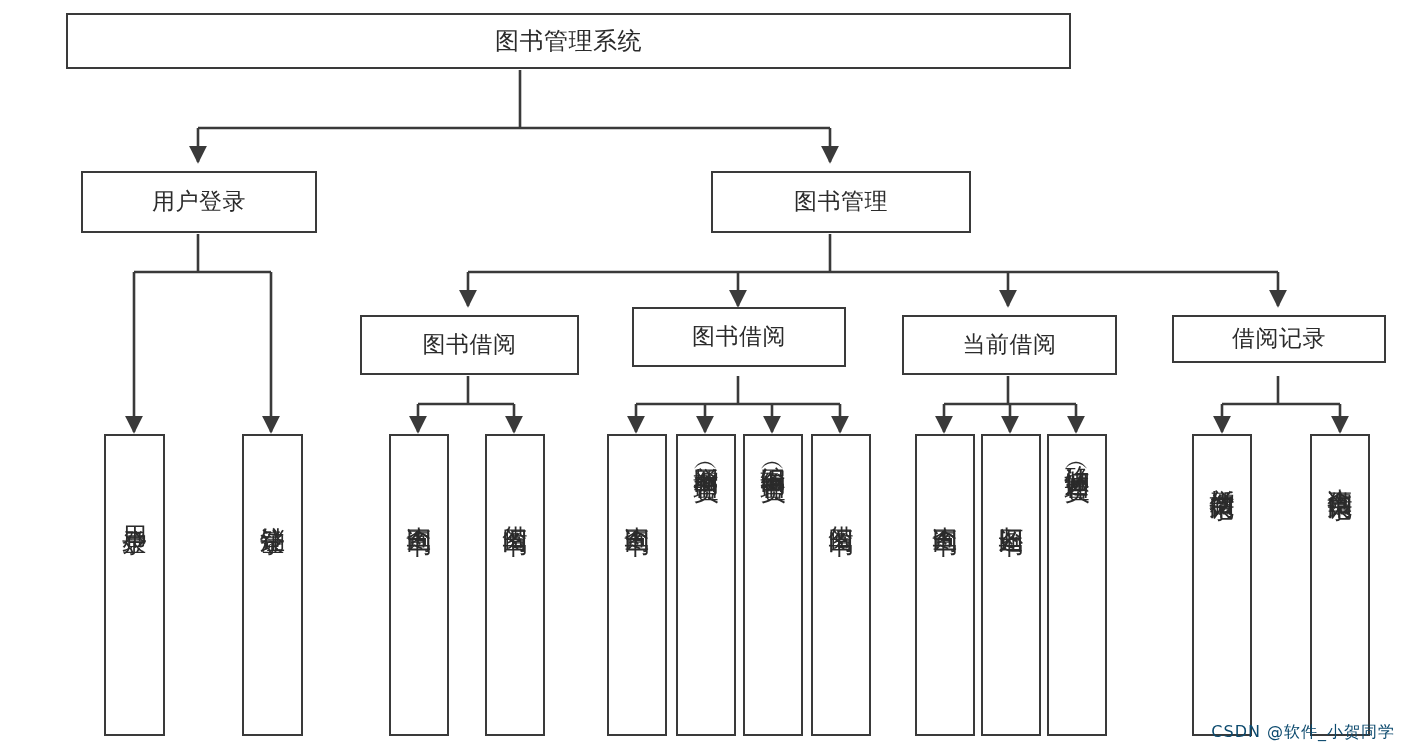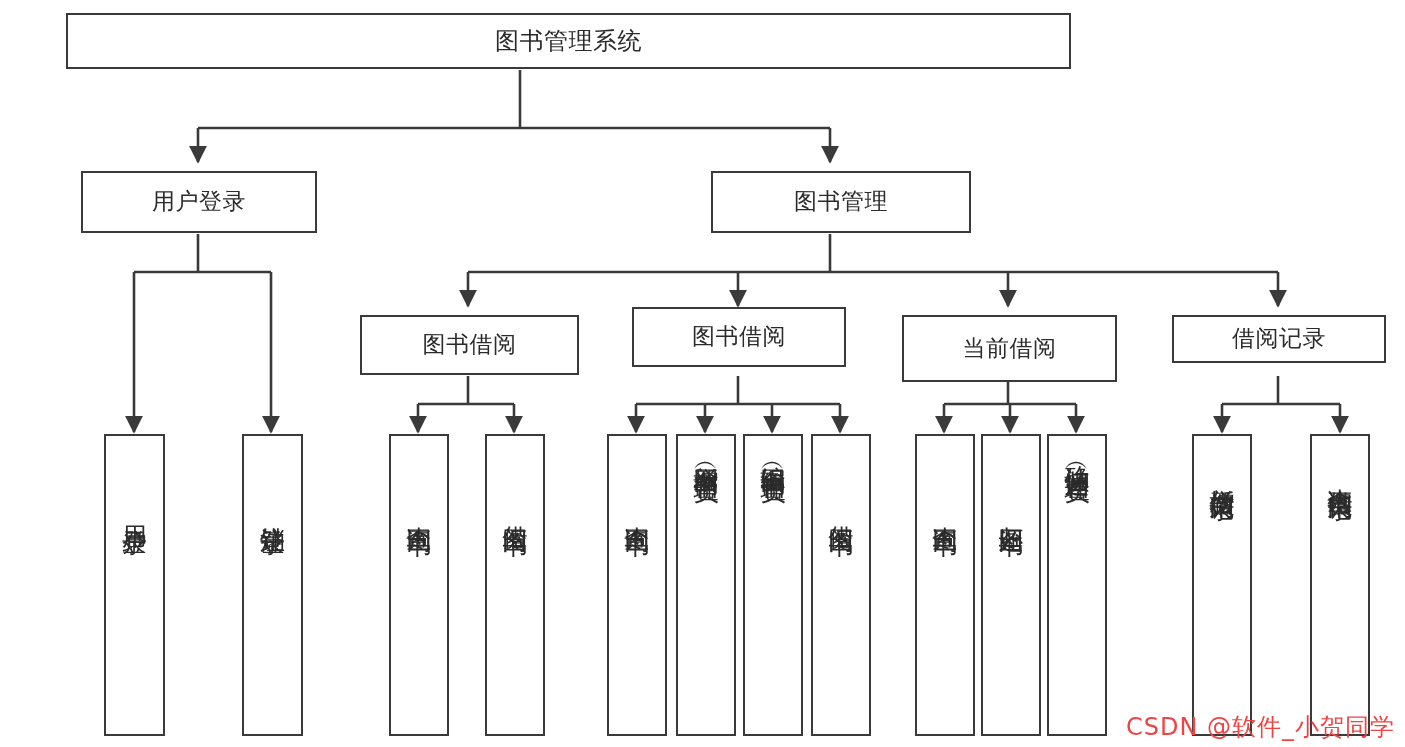--- a/index.html
+++ b/index.html
@@ -71,22 +71,22 @@
   .node.vert.tall .node-label {
     padding-top: 4px;
   }
   .node.vert.deep .node-label {
     padding-top: 26px;
   }
   .watermark {
     position: absolute;
     right: 10px;
     bottom: 4px;
-    font-size: 24px;
-    color: #ef4444;
+    font-size: 16px;
+    color: #0c4a6e;
     letter-spacing: 1px;
     z-index: 5;
     white-space: nowrap;
     font-family: "DejaVu Sans", "Liberation Sans", sans-serif;
   }
 </style>
 </head>
 <body>
 
 <div id="diagram-root">
@@ -151,21 +151,21 @@
   <div class="node horiz" style="left:711px; top:171px; width:260px; height:62px;">
     <span class="node-label">图书管理</span>
   </div>
 
   <div class="node horiz" style="left:360px; top:315px; width:219px; height:60px;">
     <span class="node-label">图书借阅</span>
   </div>
   <div class="node horiz" style="left:632px; top:307px; width:214px; height:60px;">
     <span class="node-label">图书借阅</span>
   </div>
-  <div class="node horiz" style="left:902px; top:315px; width:215px; height:67px;">
+  <div class="node horiz" style="left:902px; top:315px; width:215px; height:60px;">
     <span class="node-label">当前借阅</span>
   </div>
   <div class="node horiz" style="left:1172px; top:315px; width:214px; height:48px;align-items:center;">
     <span class="node-label">借阅记录</span>
   </div>
 
   <div class="node vert mid" style="left:104px; top:434px; width:61px; height:302px;">
     <span class="node-label">用户登录</span>
   </div>
   <div class="node vert mid" style="left:242px; top:434px; width:61px; height:302px;">

